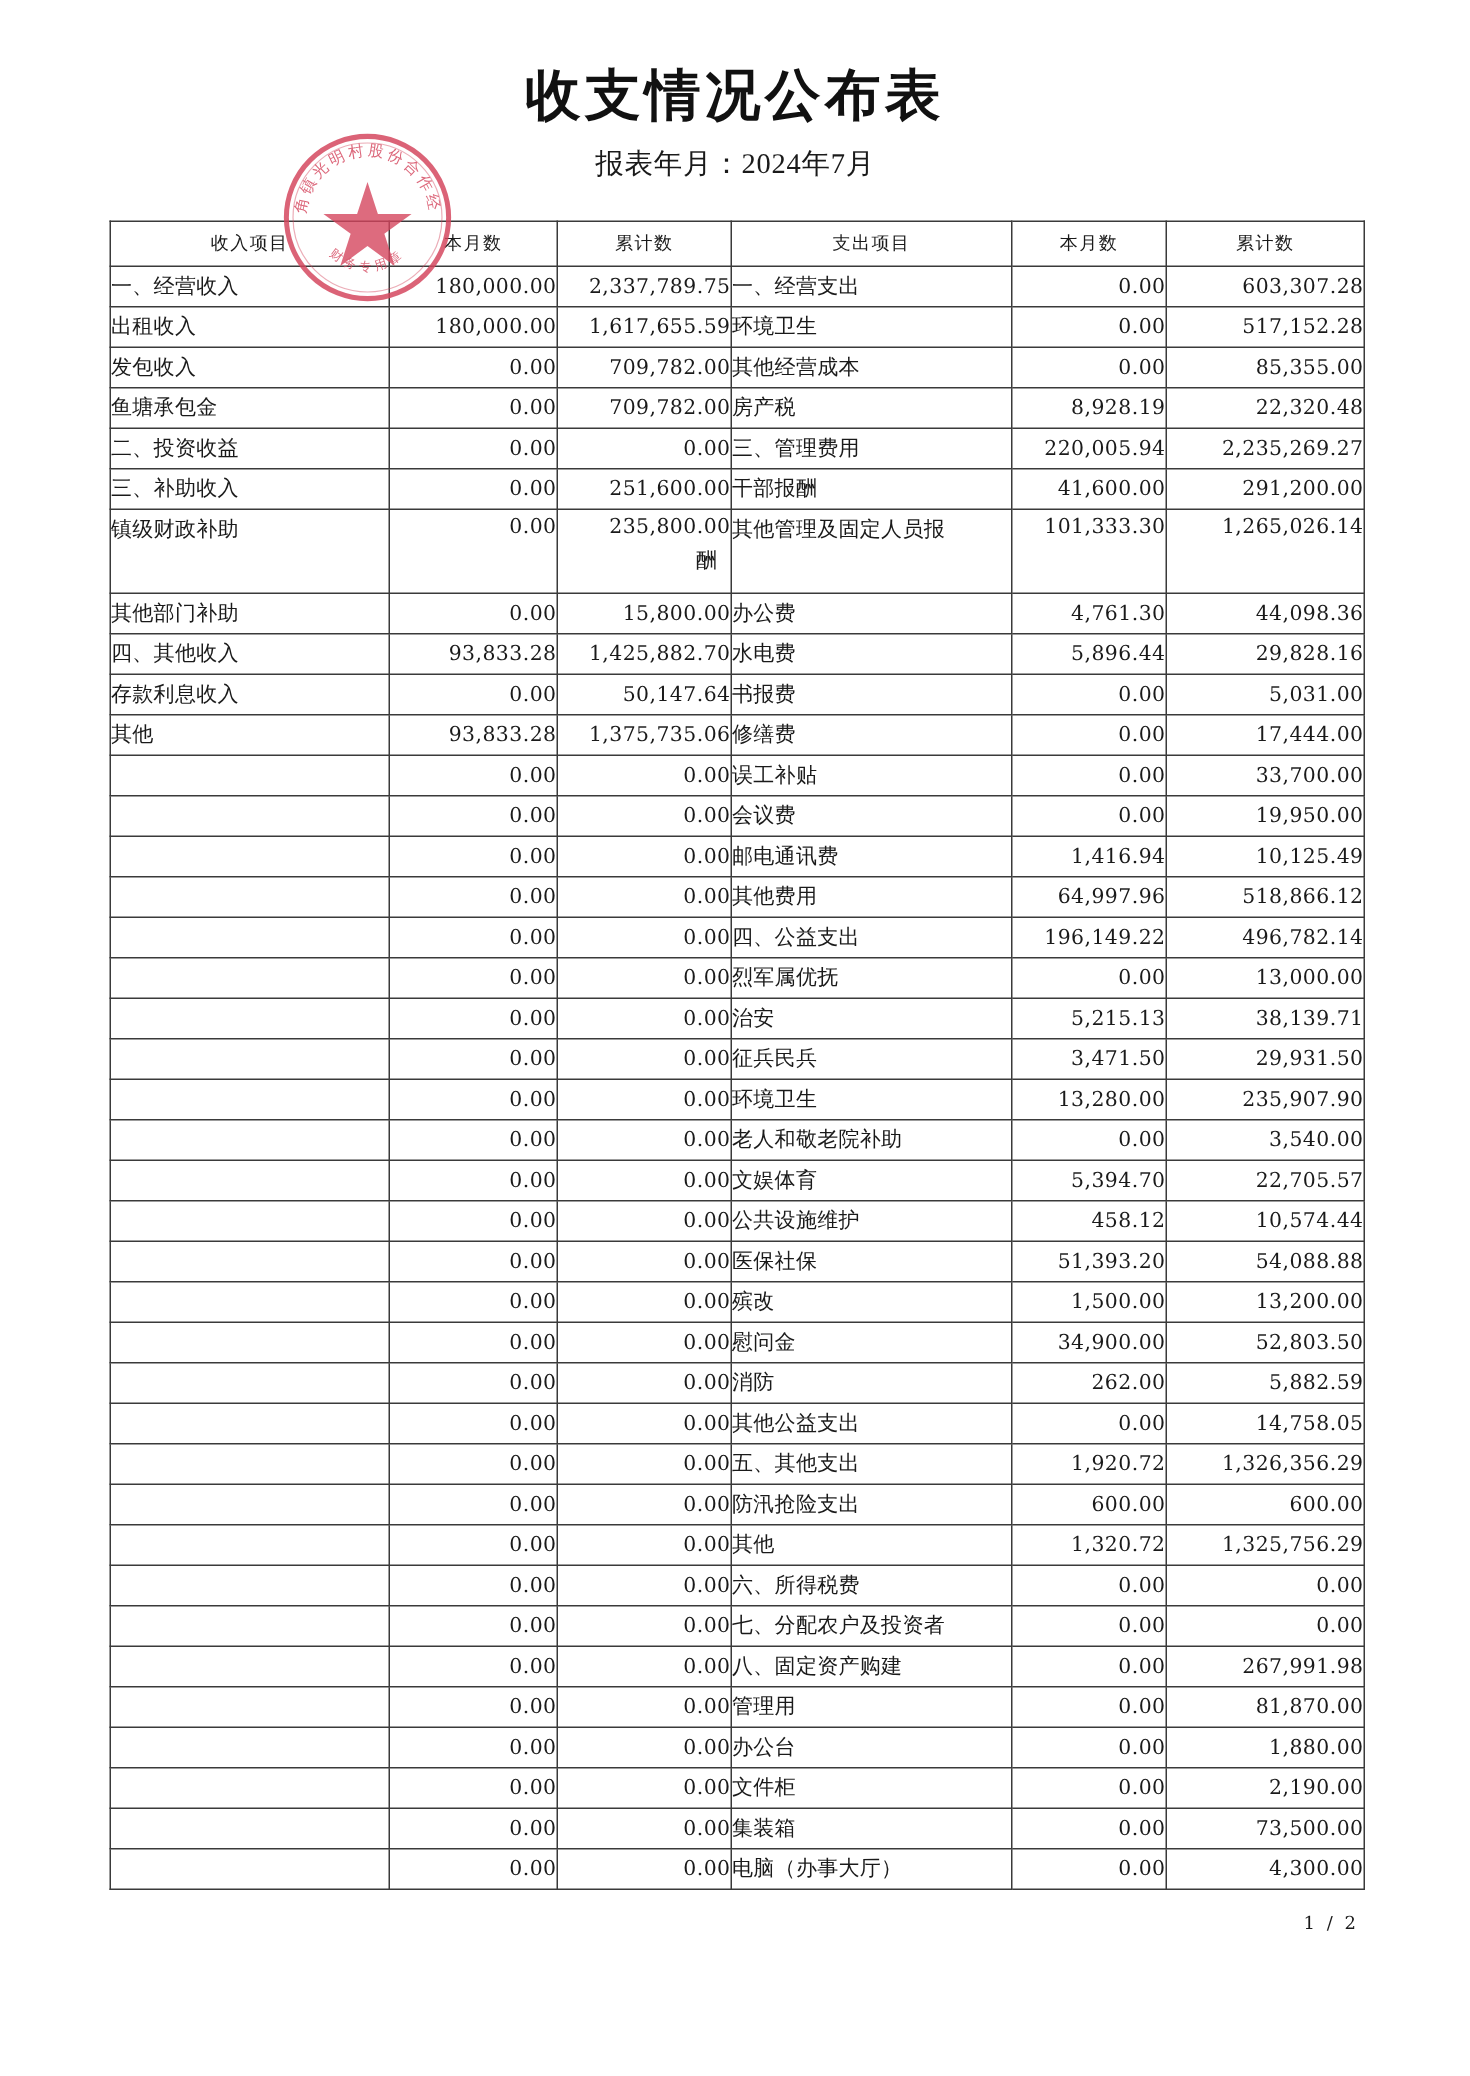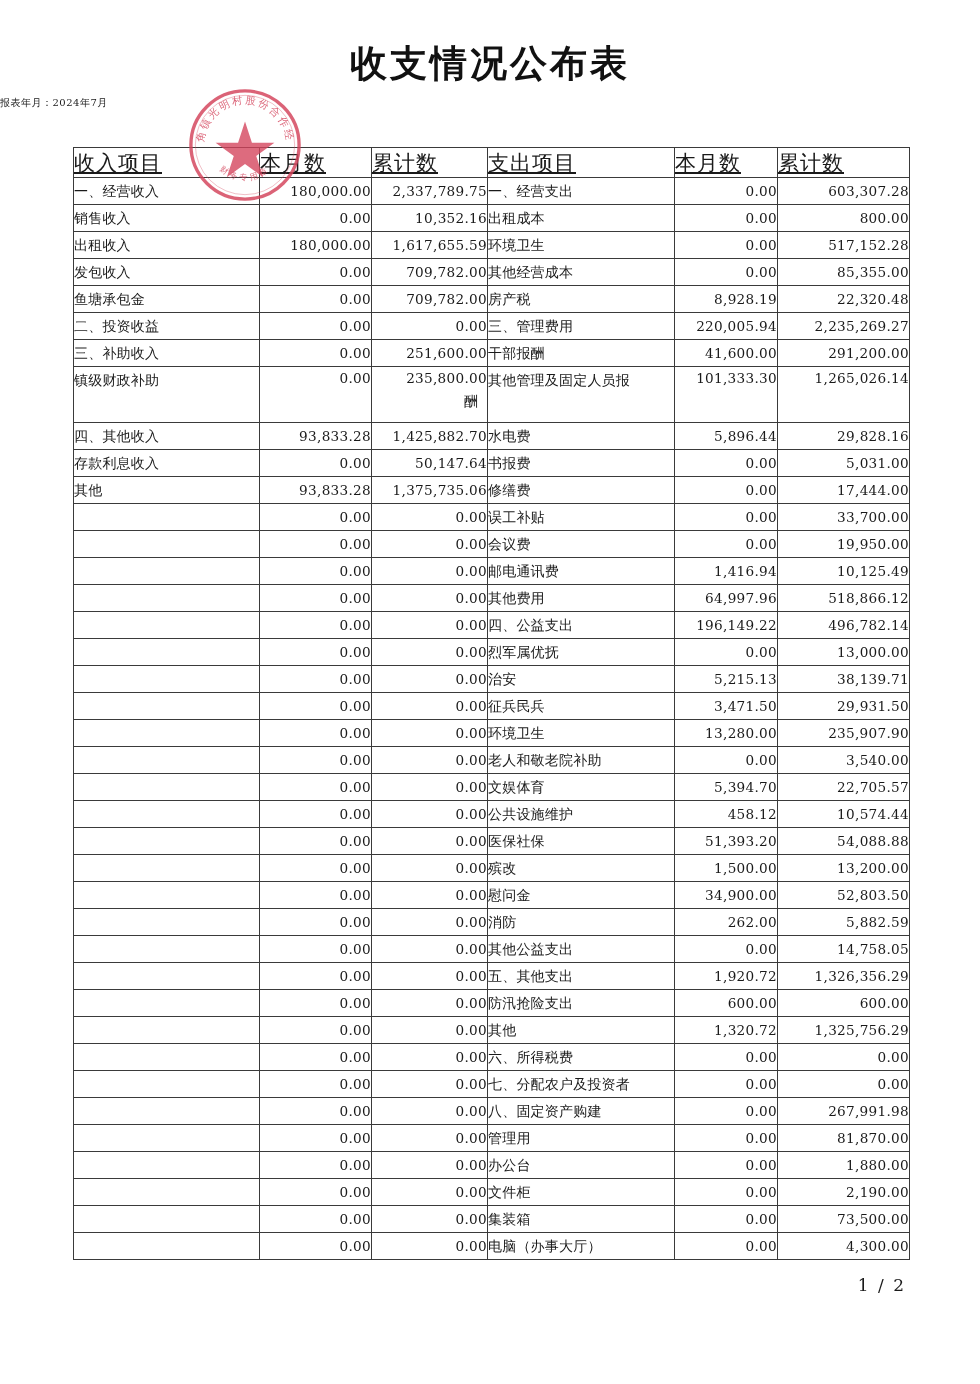--- a/index.html
+++ b/index.html
@@ -29,24 +29,26 @@
     font-family: "DejaVu Sans", "Liberation Sans", sans-serif;
     font-weight: bold;
     font-size: 37px;
     letter-spacing: 3px;
     margin: 0;
     padding-top: 44px;
     line-height: 1.1;
     color: #111;
   }
   .doc-subtitle {
-    font-size: 10px;
+    text-align: center;
+    font-size: 19px;
     margin-top: 11px;
     letter-spacing: 0.5px;
     color: #1a1a1a;
+    font-family: Liberation Serif, serif;
   }
   .meta-row {
     position: relative;
     margin-top: 16px;
     padding: 0 42px 0 72px;
     height: 24px;
     font-size: 15.5px;
   }
   .meta-left {
     position: absolute;
@@ -102,24 +104,23 @@
   table.main td, table.main th {
     border: 1px solid #3a3a3a;
     padding: 0;
     height: 26px;
     vertical-align: middle;
     font-weight: normal;
     overflow: visible;
   }
   table.main thead th {
     height: 29px;
-    text-align: left;
-    font-size: 21px;
+    text-align: center;
+    font-size: 12px;
     letter-spacing: 1px;
-    text-decoration: underline;
   }
   .cell-item {
     padding-left: 5px;
     padding-right: 3px;
     text-align: left;
     font-size: 14px;
     letter-spacing: 0.2px;
     white-space: nowrap;
     line-height: 1.15;
   }
@@ -151,21 +152,21 @@
     left: -24px;
     top: 24px;
     white-space: nowrap;
   }
 
   
   .page-no {
     position: absolute;
     right: 74px;
     top: 1275px;
-    font-size: 17px;
+    font-size: 12px;
     letter-spacing: 2px;
     text-align: right;
   }
 </style>
 </head>
 <body>
 
 <div class="page">
 
   <h1 class="doc-title">收支情况公布表</h1>
@@ -213,28 +214,20 @@
       <tbody id="table-body">
           <tr>
             <td class="cell-item lvl0">一、经营收入</td>
             <td class="cell-num">180,000.00</td>
             <td class="cell-num">2,337,789.75</td>
             <td class="cell-item lvl0">一、经营支出</td>
             <td class="cell-num">0.00</td>
             <td class="cell-num">603,307.28</td>
           </tr>
           <tr>
-            <td class="cell-item lvl1">销售收入</td>
-            <td class="cell-num">0.00</td>
-            <td class="cell-num">10,352.16</td>
-            <td class="cell-item lvl1">出租成本</td>
-            <td class="cell-num">0.00</td>
-            <td class="cell-num">800.00</td>
-          </tr>
-          <tr>
             <td class="cell-item lvl1">出租收入</td>
             <td class="cell-num">180,000.00</td>
             <td class="cell-num">1,617,655.59</td>
             <td class="cell-item lvl1">环境卫生</td>
             <td class="cell-num">0.00</td>
             <td class="cell-num">517,152.28</td>
           </tr>
           <tr>
             <td class="cell-item lvl1">发包收入</td>
             <td class="cell-num">0.00</td>
@@ -267,20 +260,28 @@
             <td class="cell-num">41,600.00</td>
             <td class="cell-num">291,200.00</td>
           </tr>
           <tr class="tall">
             <td class="cell-item lvl1">镇级财政补助</td>
             <td class="cell-num">0.00</td>
             <td class="cell-num">235,800.00</td>
             <td class="cell-item lvl1">其他管理及固定人员报<span class="wrap-tail">酬</span></td>
             <td class="cell-num">101,333.30</td>
             <td class="cell-num">1,265,026.14</td>
+          </tr>
+          <tr>
+            <td class="cell-item lvl1">其他部门补助</td>
+            <td class="cell-num">0.00</td>
+            <td class="cell-num">15,800.00</td>
+            <td class="cell-item lvl1">办公费</td>
+            <td class="cell-num">4,761.30</td>
+            <td class="cell-num">44,098.36</td>
           </tr>
           <tr>
             <td class="cell-item lvl0">四、其他收入</td>
             <td class="cell-num">93,833.28</td>
             <td class="cell-num">1,425,882.70</td>
             <td class="cell-item lvl1">水电费</td>
             <td class="cell-num">5,896.44</td>
             <td class="cell-num">29,828.16</td>
           </tr>
           <tr>

